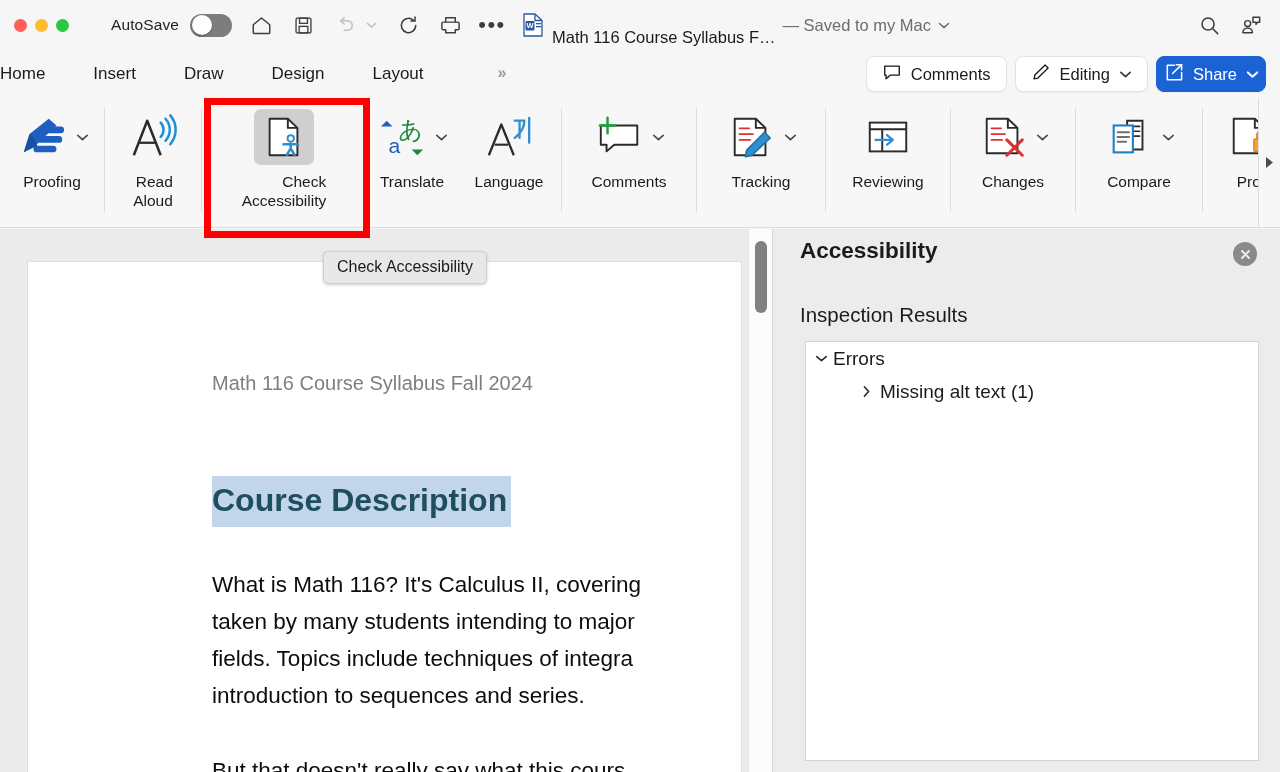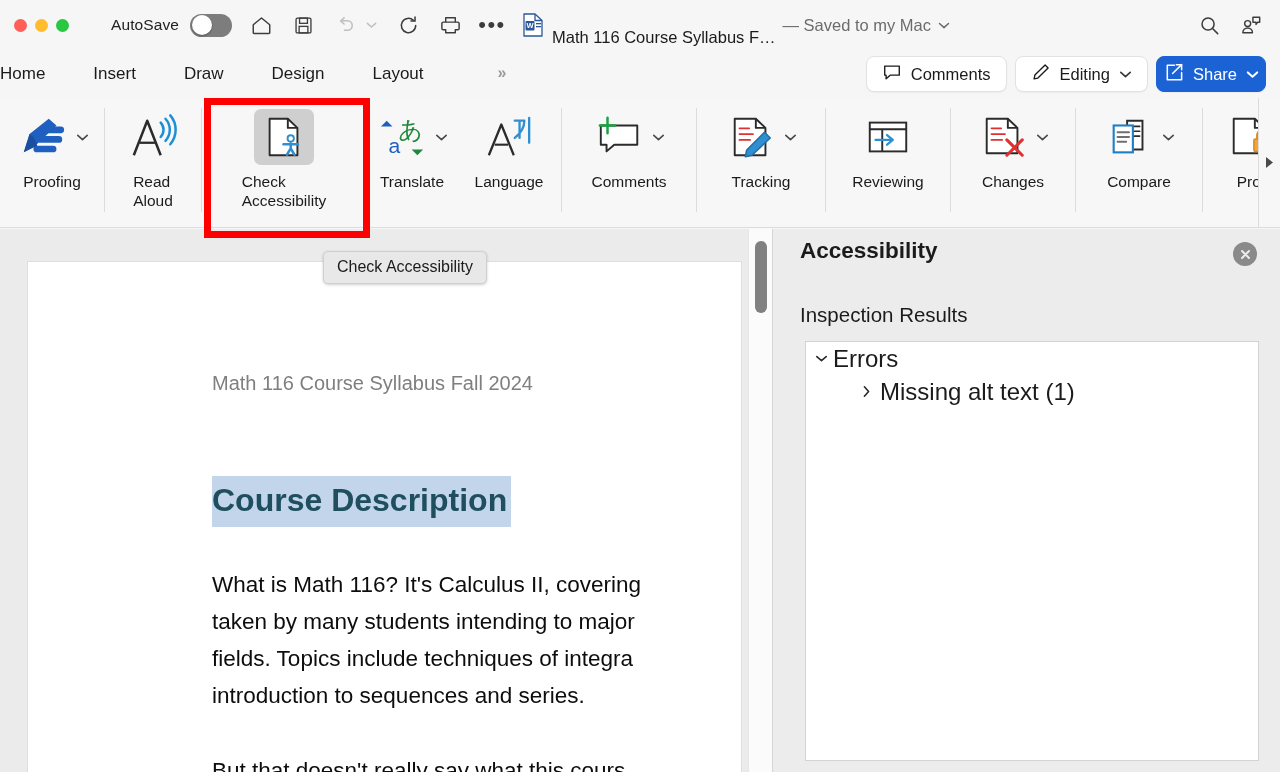--- a/index.html
+++ b/index.html
@@ -93,21 +93,21 @@
     height: 130px; display: flex; flex-direction: column;
     align-items: center; justify-content: flex-start;
     padding-top: 8px; position: relative; flex: none;
   }
   .rgroup .glyph-row { display: flex; align-items: center; height: 62px; }
   .rglyph { display: flex; align-items: center; justify-content: center; }
   .rglyph.boxed {
     background: #cfcfcf; border-radius: 7px; width: 60px; height: 56px;
   }
   .rlabel {
-    font-size: 15.5px; color: #1b1b1b; text-align: left; line-height: 19px;
+    font-size: 15.5px; color: #1b1b1b; text-align: right; line-height: 19px;
     margin-top: 4px; white-space: pre-line;
   }
   .rchev { margin-left: 6px; color: #4a4a4a; display: flex; }
   .rsep { width: 1px; height: 104px; background: #dcdcdc; margin: 10px 0 0 0; flex: none; }
 
   .ribbon-overflow {
     position: absolute; right: 0; top: 98px; width: 22px; height: 129px;
     background: #f7f7f7; border-left: 1px solid #dcdcdc;
     display: flex; align-items: center; justify-content: center;
     color: #4a4a4a;
@@ -184,21 +184,21 @@
   }
   .tree {
     position: absolute; left: 32px; top: 112px; width: 454px; height: 420px;
     background: #fff; border: 1px solid #d3d3d3;
   }
   .tree-row {
     display: flex; align-items: center; height: 33px; padding-left: 9px;
   }
   .tree-row.child { padding-left: 56px; }
   .tree-chev { width: 18px; display: flex; align-items: center; color: #2a2a2a; flex: none; }
-  .tree-label { font-size: 24px; color: #1b1b1b; }
+  .tree-label { font-size: 19px; color: #1b1b1b; }
 </style>
 </head>
 <body>
 
 <div class="app">
 
   <div class="titlebar">
     <div class="traffic">
       <div class="light red"></div>
       <div class="light yellow"></div>

